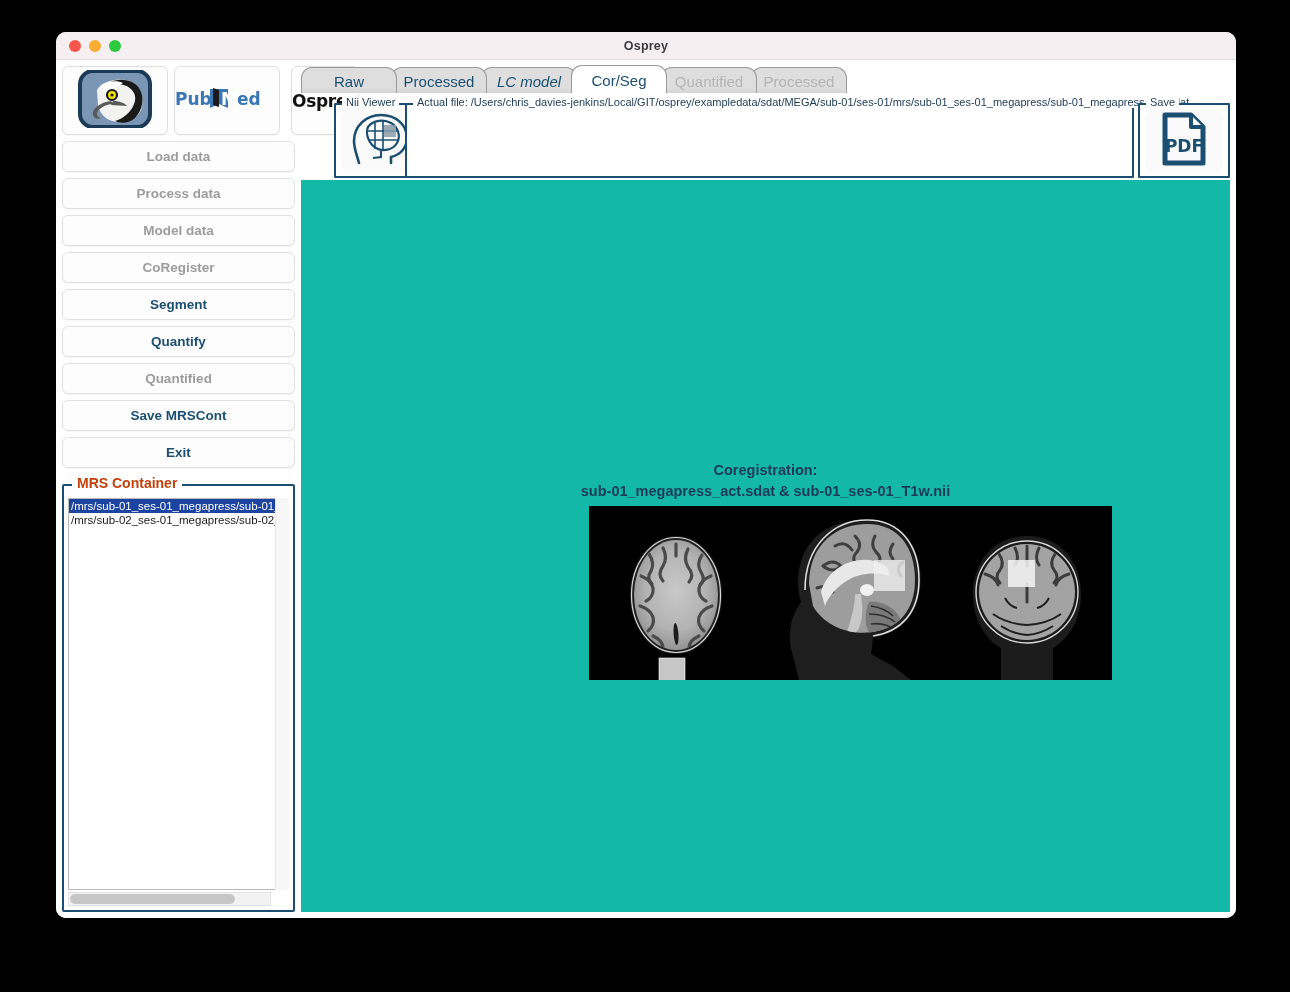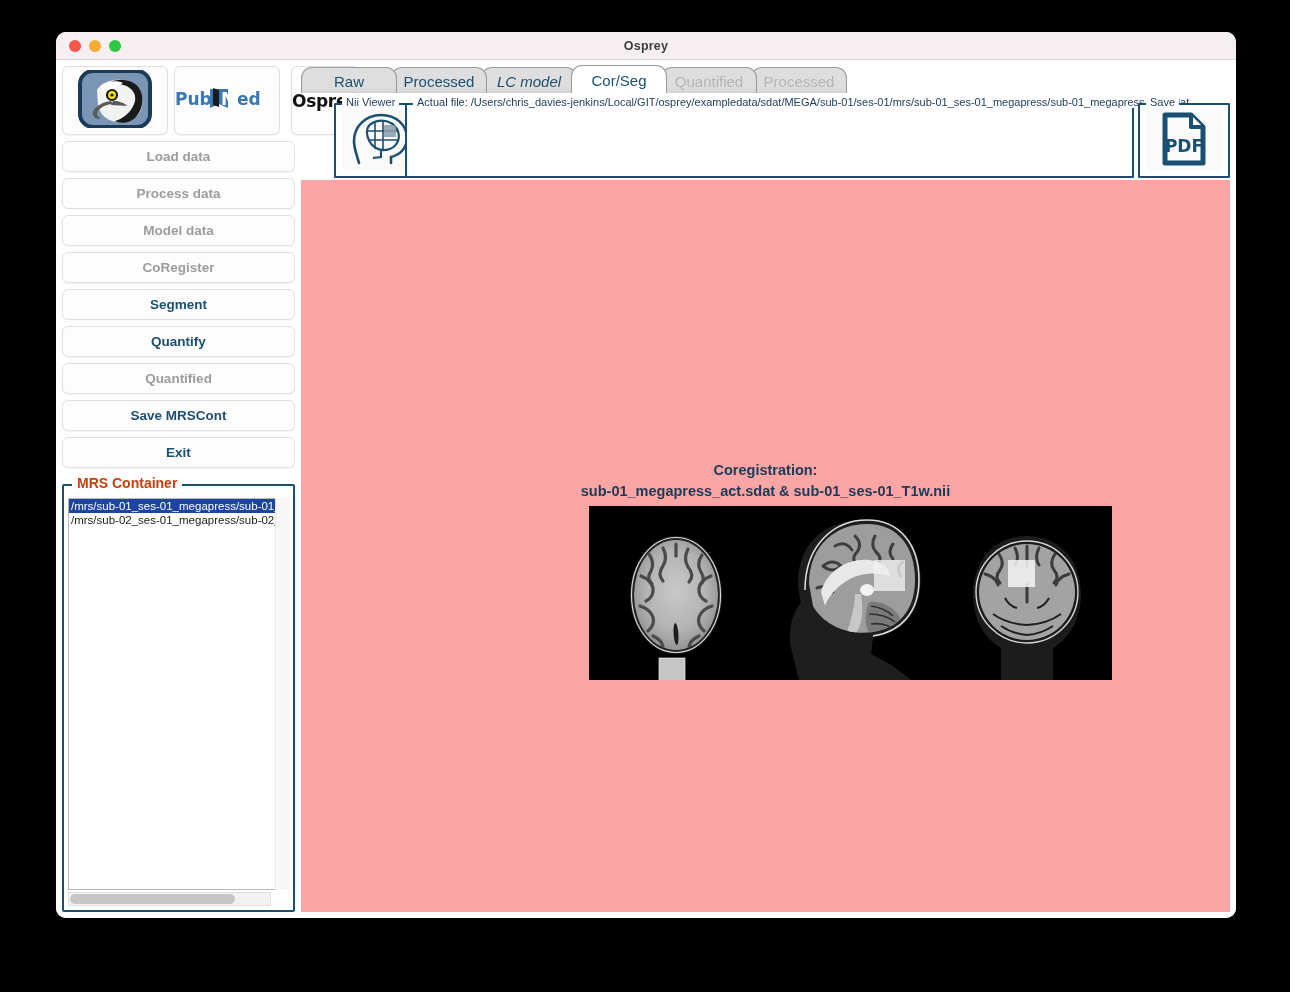--- a/index.html
+++ b/index.html
@@ -240,21 +240,21 @@
     color: #1b3a57;
     line-height: 15px;
     white-space: pre;
     font-family: "Liberation Sans", sans-serif;
   }
 
   
   #coreg-area {
     position: absolute;
     left: 6px; right: 6px; top: 120px; bottom: 6px;
-    background: #fca5a5;
+    background: #14b8a6;
   }
   #coreg-title {
     position: absolute;
     left: 0; right: 0; top: 280px;
     text-align: center;
     font-size: 14.5px;
     font-weight: bold;
     color: #1b3a57;
     line-height: 21px;
   }

